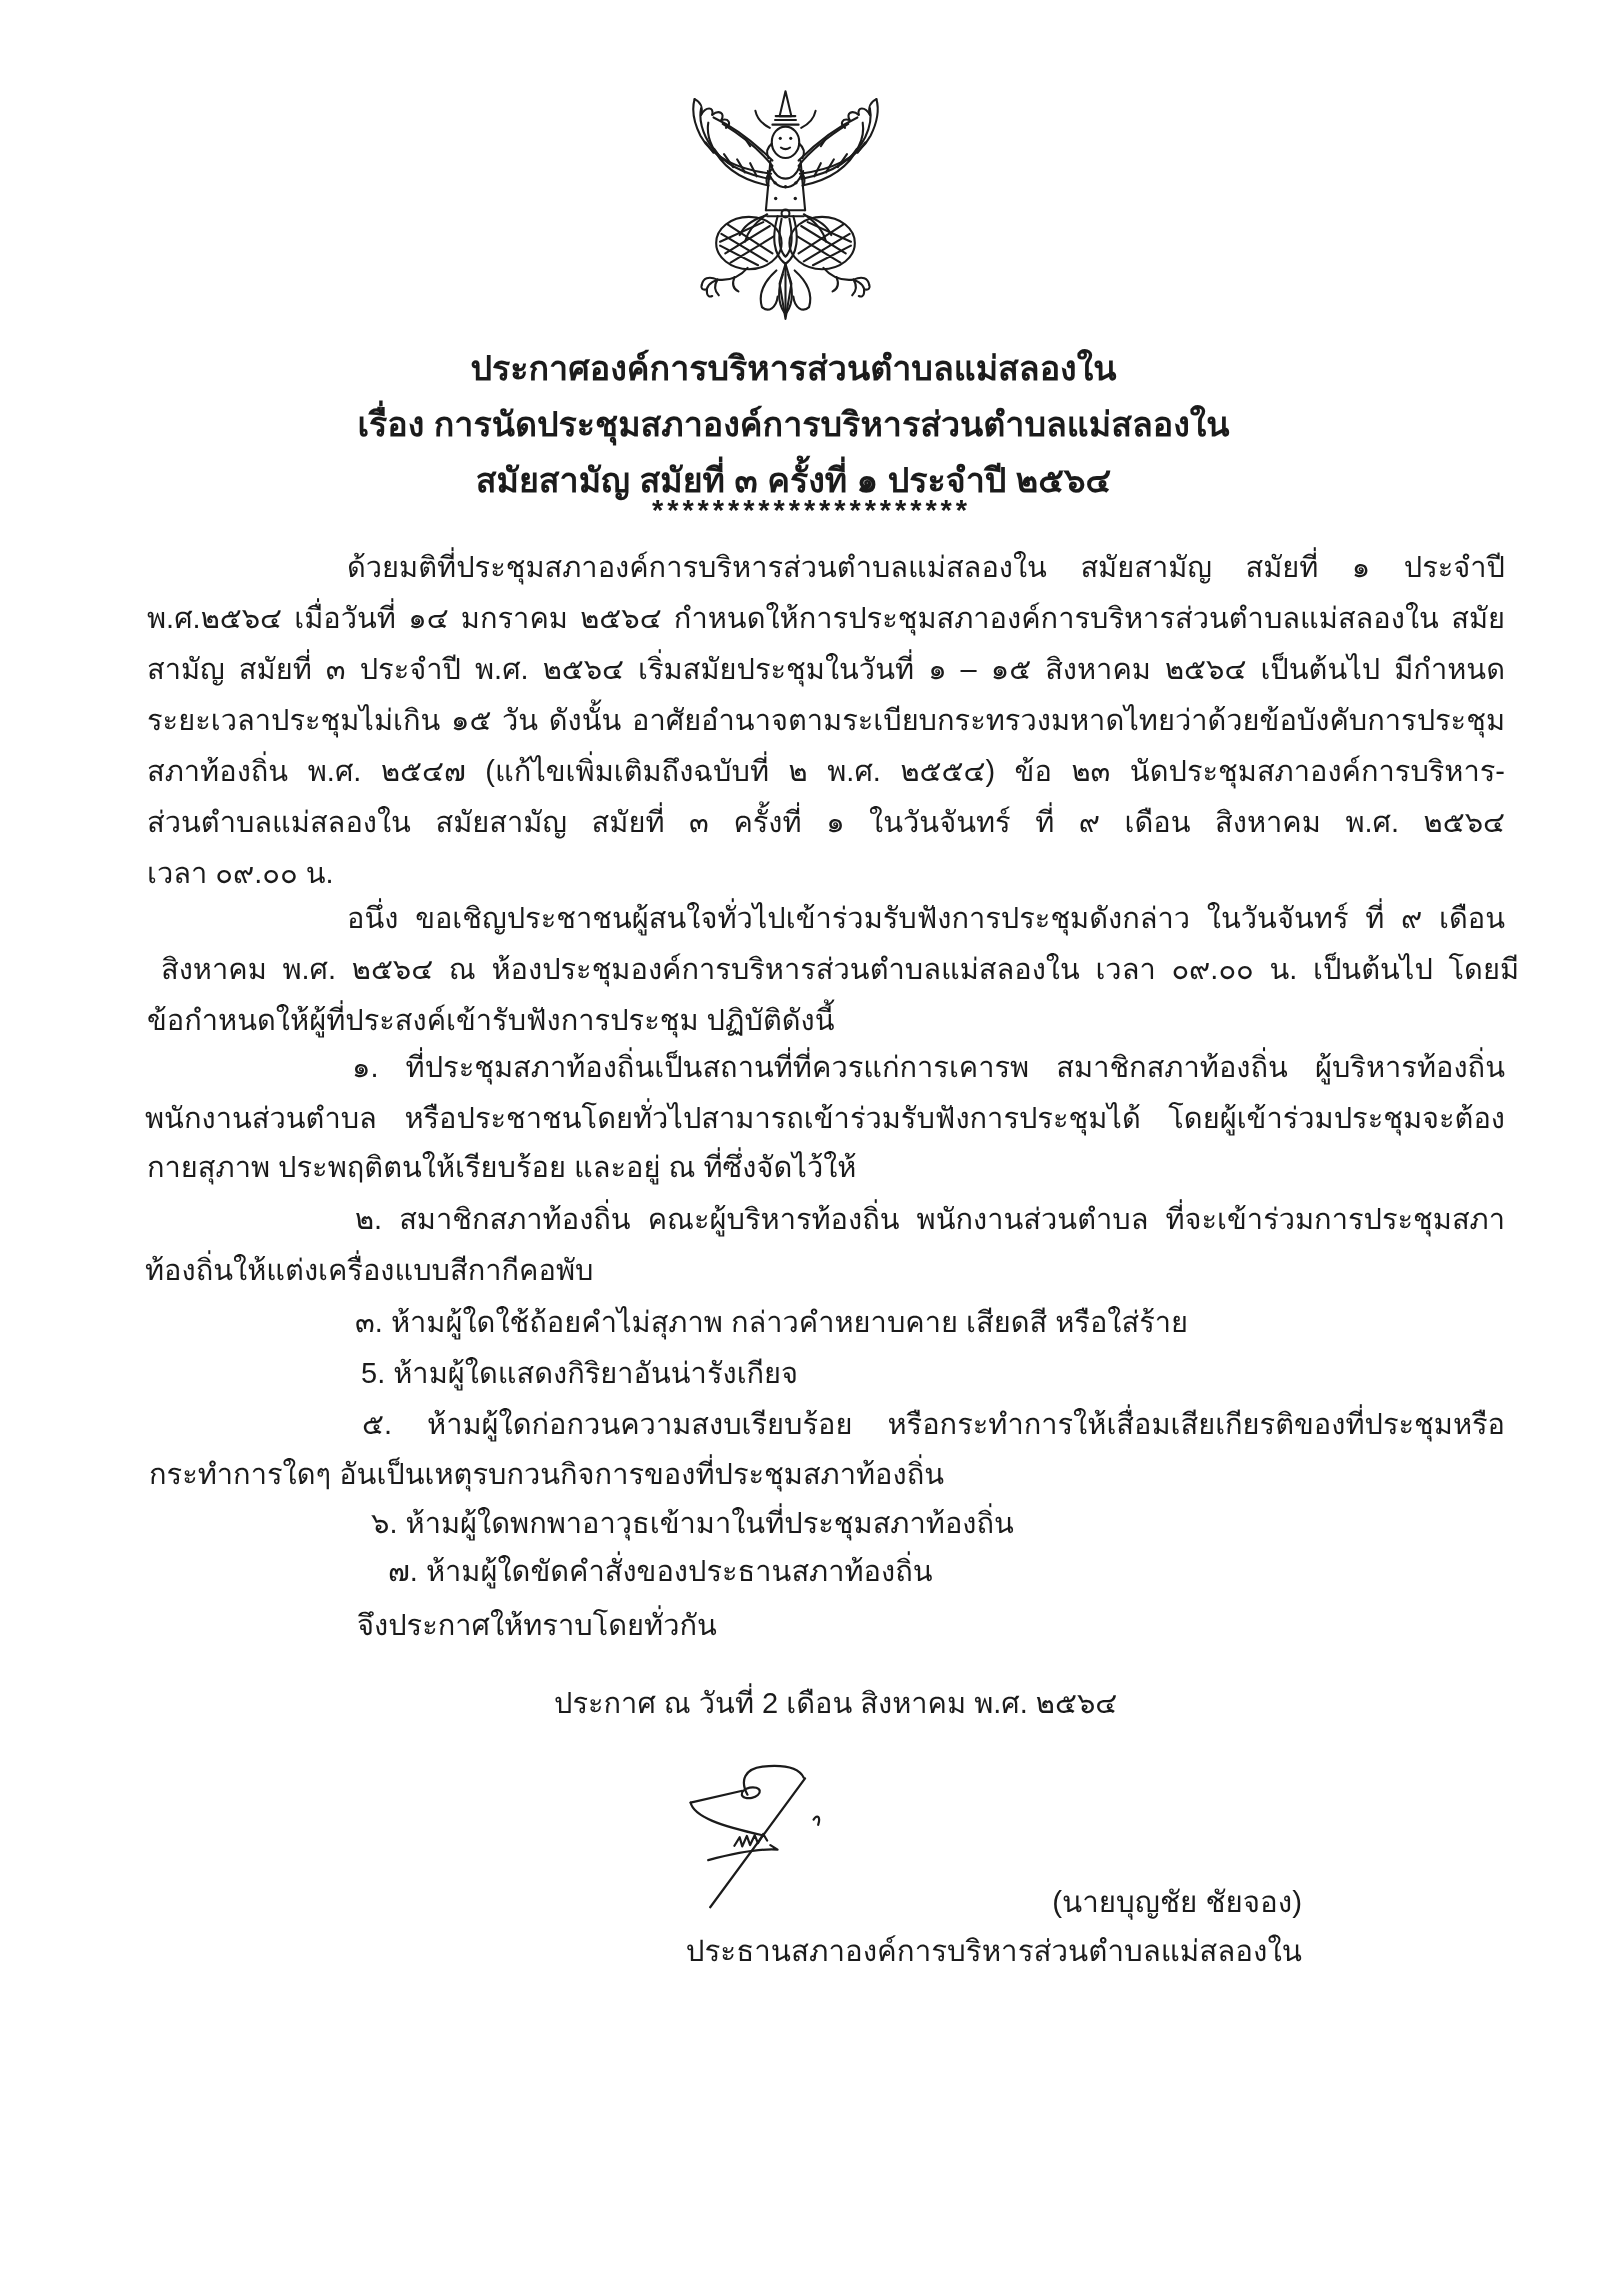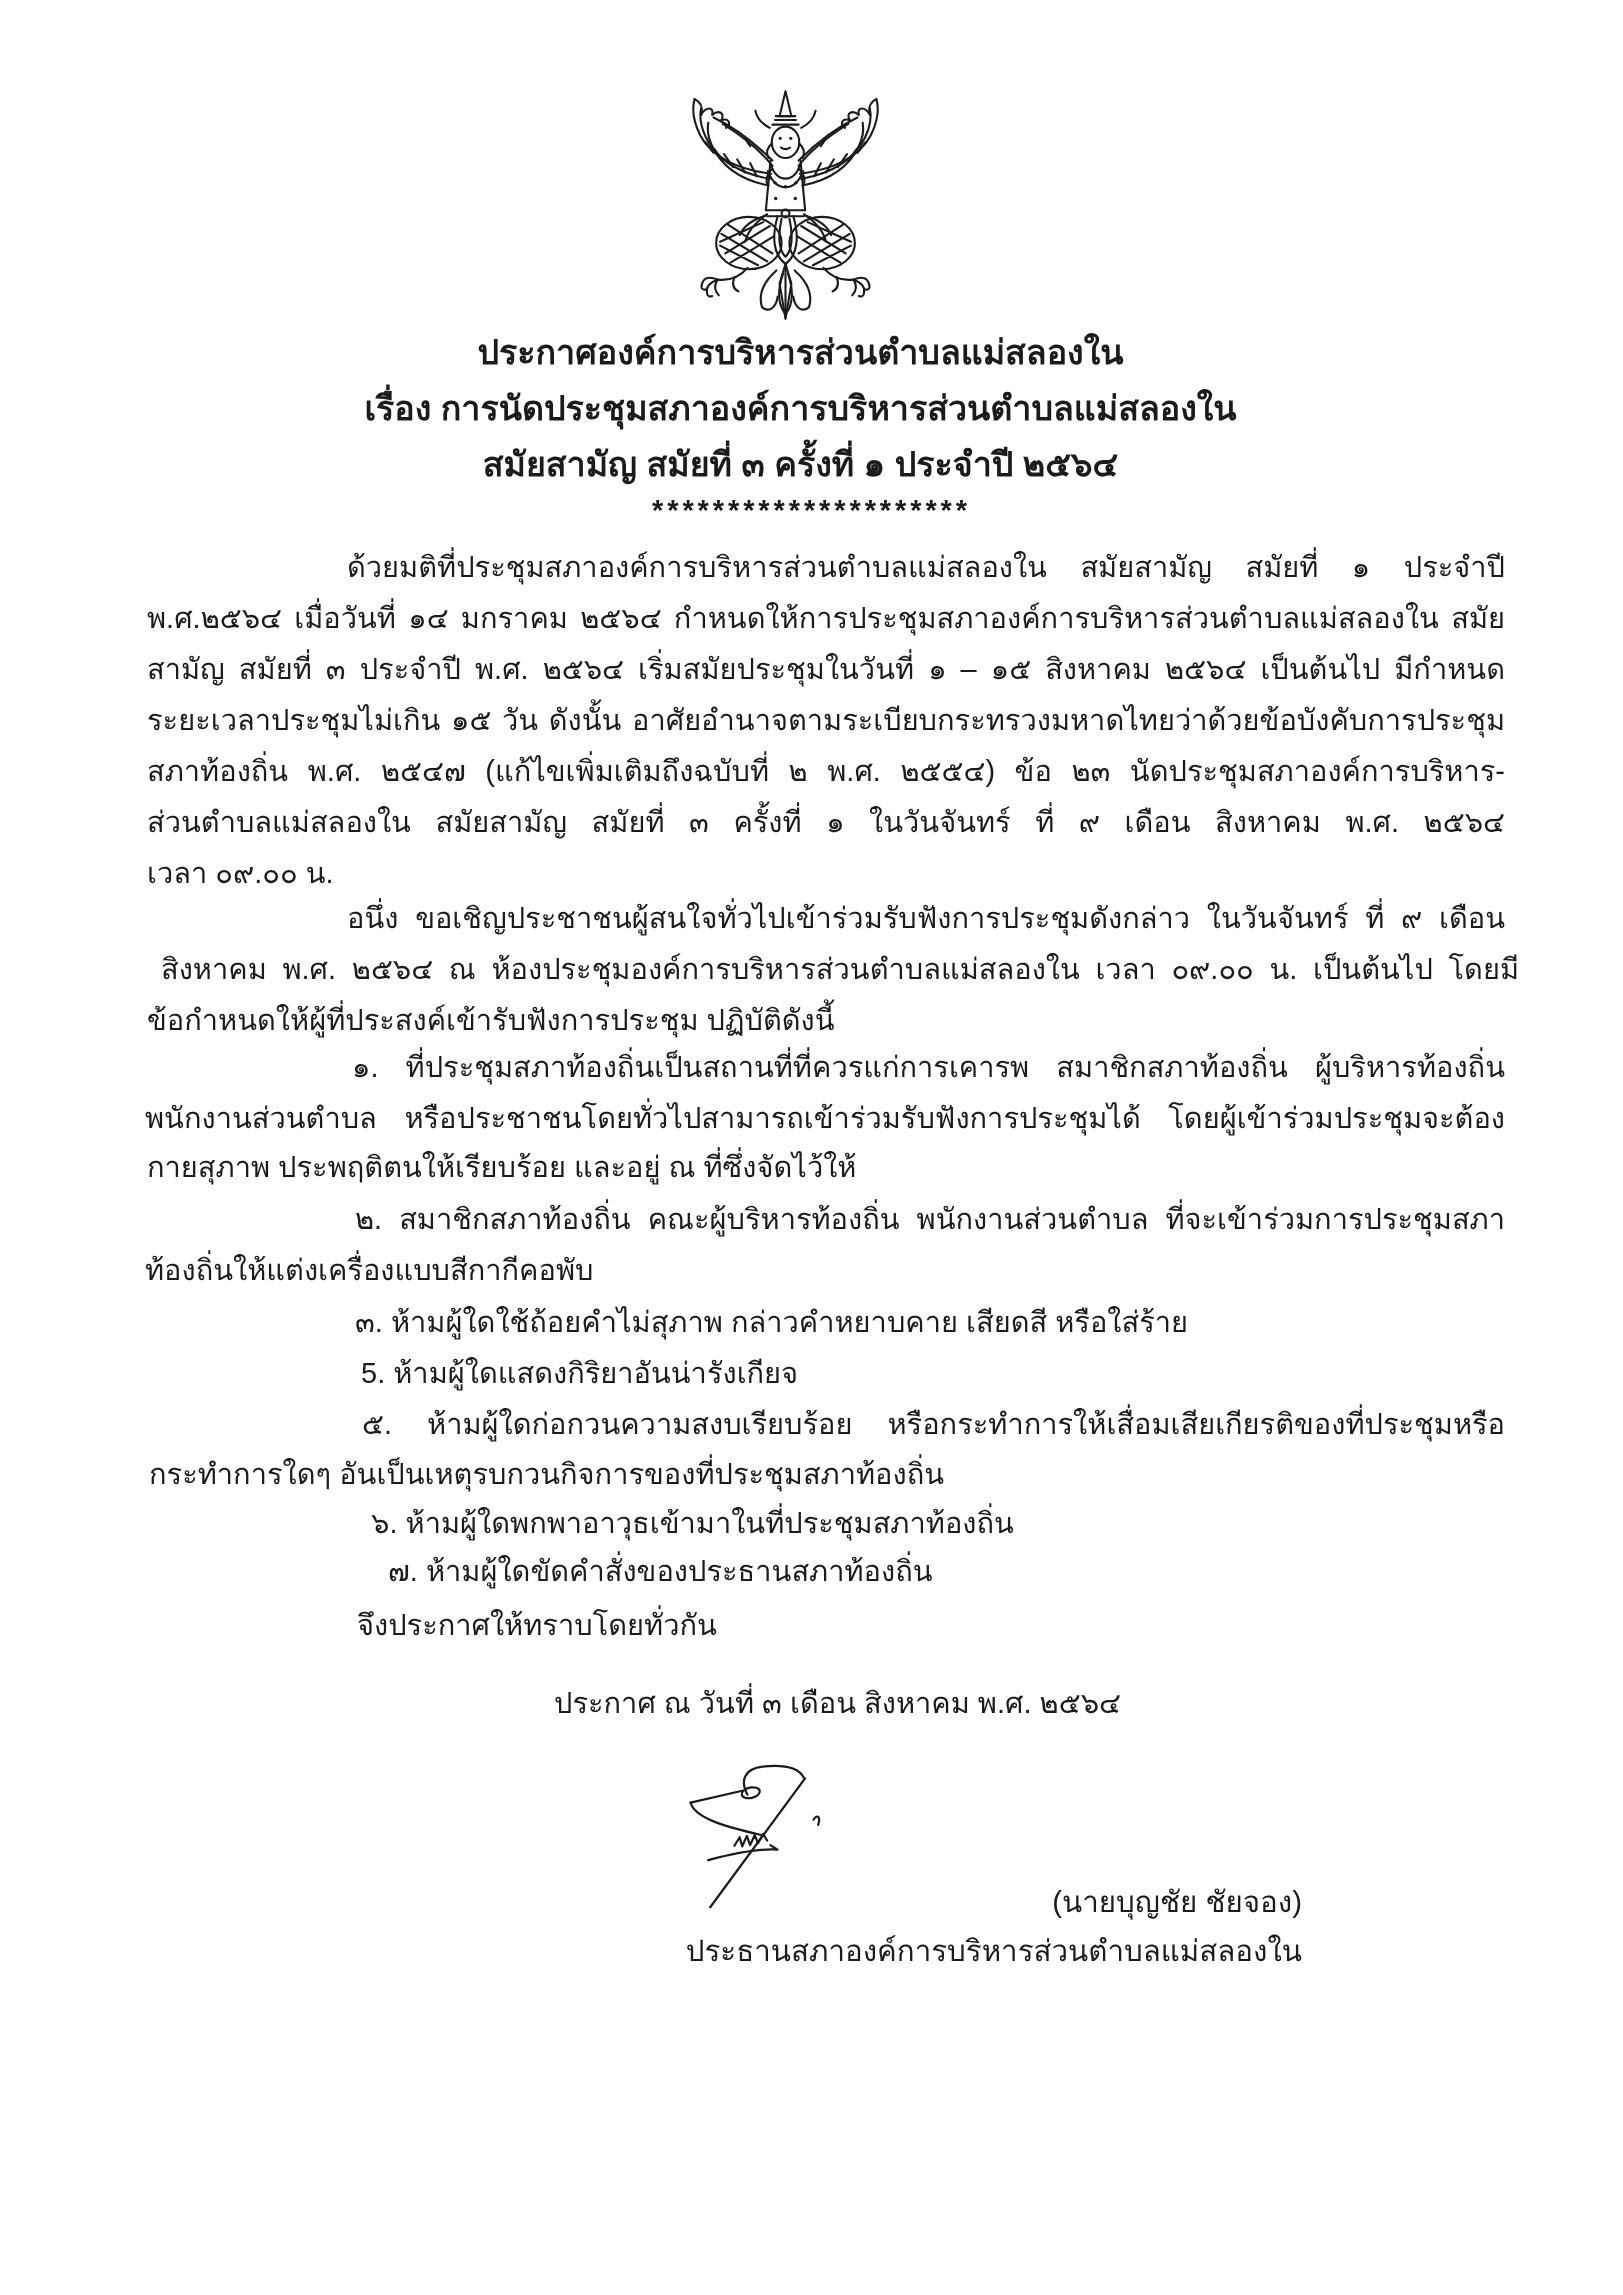--- a/index.html
+++ b/index.html
@@ -22,26 +22,27 @@
   .j{
     white-space:normal;
     text-align:justify;
     text-align-last:justify;
     height:54px;
     overflow:hidden;
   }
   .n{ white-space:nowrap;text-align:center; }
   .ind{ text-indent:200px; }
   .title{
-    left:100px; width:1401px;
+    left:93px; width:1401px;
     text-align:center;
     font-weight:bold;
     font-size:34px;
     line-height:47px;
     white-space:nowrap;
+    margin-top:16px;
   }
   .stars{
     left:111px; width:1401px;
     text-align:center;
     font-weight:bold;
     font-size:29px;
     letter-spacing:3.9px;
     line-height:33px;
     white-space:nowrap;
   }
@@ -146,21 +147,21 @@
   <div class="line j" style="top:1192px;left:355px;width:1150px">๒. สมาชิกสภาท้องถิ่น คณะผู้บริหารท้องถิ่น พนักงานส่วนตำบล ที่จะเข้าร่วมการประชุมสภา</div>
   <div class="line n" style="top:1243px;left:145px">ท้องถิ่นให้แต่งเครื่องแบบสีกากีคอพับ</div>
   <div class="line n" style="top:1295px;left:355px">๓. ห้ามผู้ใดใช้ถ้อยคำไม่สุภาพ กล่าวคำหยาบคาย เสียดสี หรือใส่ร้าย</div>
   <div class="line n" style="top:1346px;left:361px">5. ห้ามผู้ใดแสดงกิริยาอันน่ารังเกียจ</div>
   <div class="line j" style="top:1397px;left:362px;width:1143px">๕. ห้ามผู้ใดก่อกวนความสงบเรียบร้อย หรือกระทำการให้เสื่อมเสียเกียรติของที่ประชุมหรือจงใจ</div>
   <div class="line n" style="top:1447px;left:149px">กระทำการใดๆ อันเป็นเหตุรบกวนกิจการของที่ประชุมสภาท้องถิ่น</div>
   <div class="line n" style="top:1496px;left:371px">๖. ห้ามผู้ใดพกพาอาวุธเข้ามาในที่ประชุมสภาท้องถิ่น</div>
   <div class="line n" style="top:1544px;left:388px">๗. ห้ามผู้ใดขัดคำสั่งของประธานสภาท้องถิ่น</div>
 
   <div class="line n" style="top:1598px;left:357px">จึงประกาศให้ทราบโดยทั่วกัน</div>
-  <div class="line n" style="top:1676px;left:554px">ประกาศ ณ วันที่ ๓ เดือน สิงหาคม พ.ศ. ๒๕๖๔</div>
+  <div class="line n" style="top:1676px;left:554px">ประกาศ ณ วันที่ 2 เดือน สิงหาคม พ.ศ. ๒๕๖๔</div>
 
   <svg class="sig" width="164" height="157" viewBox="0 0 250 240">
     <g stroke="#1b1b1b" fill="none" stroke-width="3.4" stroke-linecap="round" stroke-linejoin="round">
       <path d="M200,25 L55,222"></path>
       <path d="M112,50 C100,28 108,10 135,7 C165,4 190,8 198,24"></path>
       <ellipse cx="117" cy="47" rx="14" ry="8" transform="rotate(-12 117 47)"></ellipse>
       <path d="M25,62 L104,44"></path>
       <path d="M25,62 C30,84 72,98 135,112"></path>
       <path d="M92,128 l8,-13 l4,14 l7,-16 l5,14 l7,-15 l5,12 l8,-14 l6,10"></path>
       <path d="M52,150 C90,140 130,132 158,134 l-11,-7"></path>

